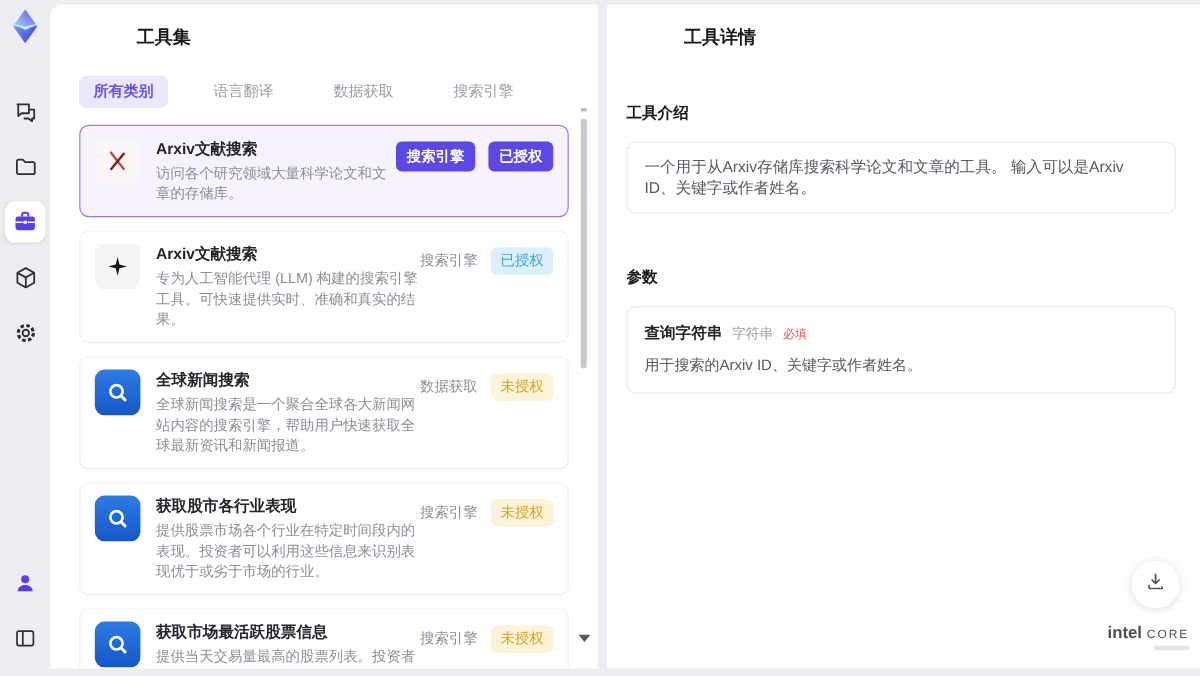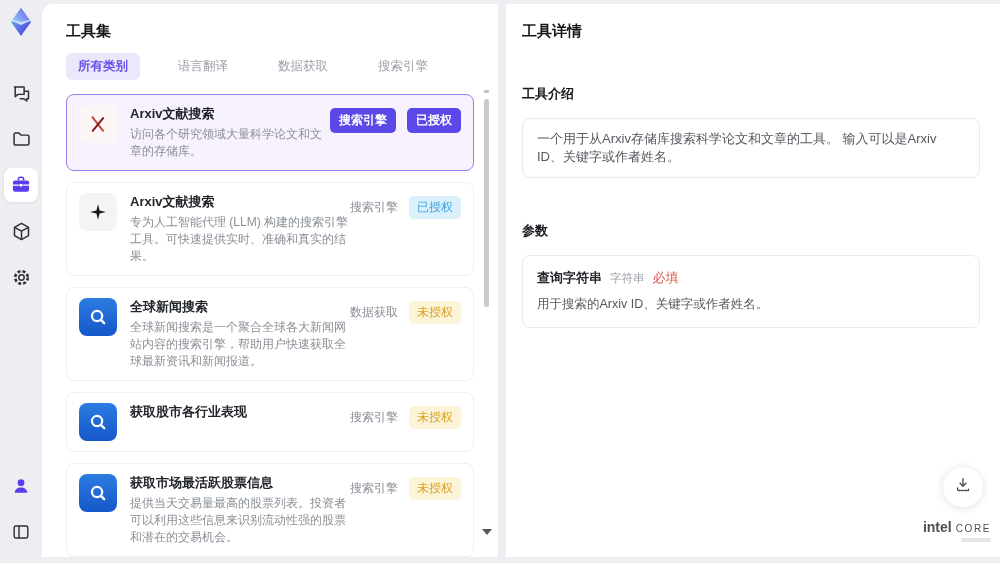--- a/index.html
+++ b/index.html
@@ -12,22 +12,22 @@
   .sb-logo { width:32px; height:32px; margin-bottom:38px; }
   .sb-btn { width:34px; height:34px; display:flex; align-items:center; justify-content:center; border-radius:8px; cursor:pointer; }
   .sb-btn + .sb-btn { margin-top:12px; }
   .sb-btn.active { background:#ffffff; box-shadow:0 1px 3px rgba(0,0,0,.08); }
   .sb-spacer { flex:1; }
   .sb-btn svg { display:block; }
 
   
   .left-panel { width:456px; flex:0 0 456px; background:#fff; margin:4px 0 6px 0;
     border-radius:10px 0 0 0; position:relative; padding:18px 24px 0 24px; overflow:hidden; }
-  .panel-title { font-size:15px; font-weight:bold; color:#17181c; }
-  .tabs { display:flex; align-items:center; gap:26px; margin-top:12px; }
+  .panel-title { font-size:15px; font-weight:bold; color:#17181c;margin-left:48px; }
+  .tabs { display:flex; align-items:center; gap:26px; margin-top:22px; }
   .tab { font-size:12.5px; color:#9ba0a8; padding:5px 12px; border-radius:6px; cursor:pointer; white-space:nowrap; }
   .tab.active { background:#ece7fb; color:#6a50e8; font-weight:bold; }
 
   .tool-list { margin-top:14px; display:flex; flex-direction:column; gap:11px; }
   .card { display:flex; align-items:flex-start; background:#fff; border:1px solid #f0f0f3;
     border-radius:8px; padding:10px 12px; cursor:pointer; }
   .card.selected { background:#f7f2fd; border:1.5px solid #9b7cf0; }
   .tool-icon { width:38px; height:38px; border-radius:8px; flex:0 0 38px; display:flex;
     align-items:center; justify-content:center; margin-right:13px; }
   .icon-arxiv { background:#fcf7f6; }
@@ -52,21 +52,21 @@
 
   
   .right-panel { flex:1; background:#fff; margin:4px 0 6px 8px; position:relative; padding:18px 20px 0 16px; overflow:hidden; }
   .section-h { font-size:13px; font-weight:bold; color:#17181c; margin-top:44px; }
   .intro-box { margin-top:15px; border:1px solid #ebebee; border-radius:8px;
     padding:11px 14px; font-size:13px; color:#55585e; line-height:18px; }
   .param-box { margin-top:15px; border:1px solid #ebebee; border-radius:8px; padding:13px 14px 14px 14px; }
   .param-head { display:flex; align-items:baseline; gap:8px; }
   .param-name { font-size:13px; font-weight:bold; color:#22252a; }
   .param-type { font-size:11.5px; color:#9a9ea6; }
-  .param-req  { font-size:13px; color:#e25550; }
+  .param-req  { font-size:10px; color:#e25550; }
   .param-desc { margin-top:9px; font-size:12.5px; color:#55585e; }
 
   .fab { position:absolute; right:17px; bottom:50px; width:40px; height:40px; border-radius:50%;
     background:#fff; box-shadow:0 1px 8px rgba(0,0,0,.13); display:flex; align-items:center; justify-content:center; cursor:pointer; }
   .intel { position:absolute; right:9px; bottom:15px; text-align:right; color:#4e4e52; }
   .intel-row { display:flex; align-items:baseline; gap:4px; justify-content:flex-end; }
   .intel-i { font-weight:bold; font-size:14px; }
   .intel-c { font-size:10px; letter-spacing:1.6px; }
   .intel-bar { height:4px; width:30px; background:#e5e5e8; border-radius:2px; margin:3px 0 0 auto; }
 </style>
@@ -225,20 +225,21 @@
 
       <div class="card">
         <span class="tool-icon icon-news">
           <svg width="22" height="22" viewBox="0 0 24 24" fill="none" stroke="#ffffff" stroke-linecap="round">
             <circle cx="11" cy="11" r="5.6" stroke-width="2.4"></circle>
             <path d="M15.2 15.2l3.6 3.6" stroke-width="2.6"></path>
           </svg>
         </span>
         <div class="tool-text">
           <div class="tool-name">获取股市各行业表现</div>
+          <div class="tool-desc">提供股票市场各个行业在特定时间段内的表现。投资者可以利用这些信息来识别表现优于或劣于市场的行业。</div>
         </div>
         <div class="tool-badges">
           <span class="badge-cat">搜索引擎</span>
           <span class="badge-auth no">未授权</span>
         </div>
       </div>
 
       <div class="card">
         <span class="tool-icon icon-news">
           <svg width="22" height="22" viewBox="0 0 24 24" fill="none" stroke="#ffffff" stroke-linecap="round">

